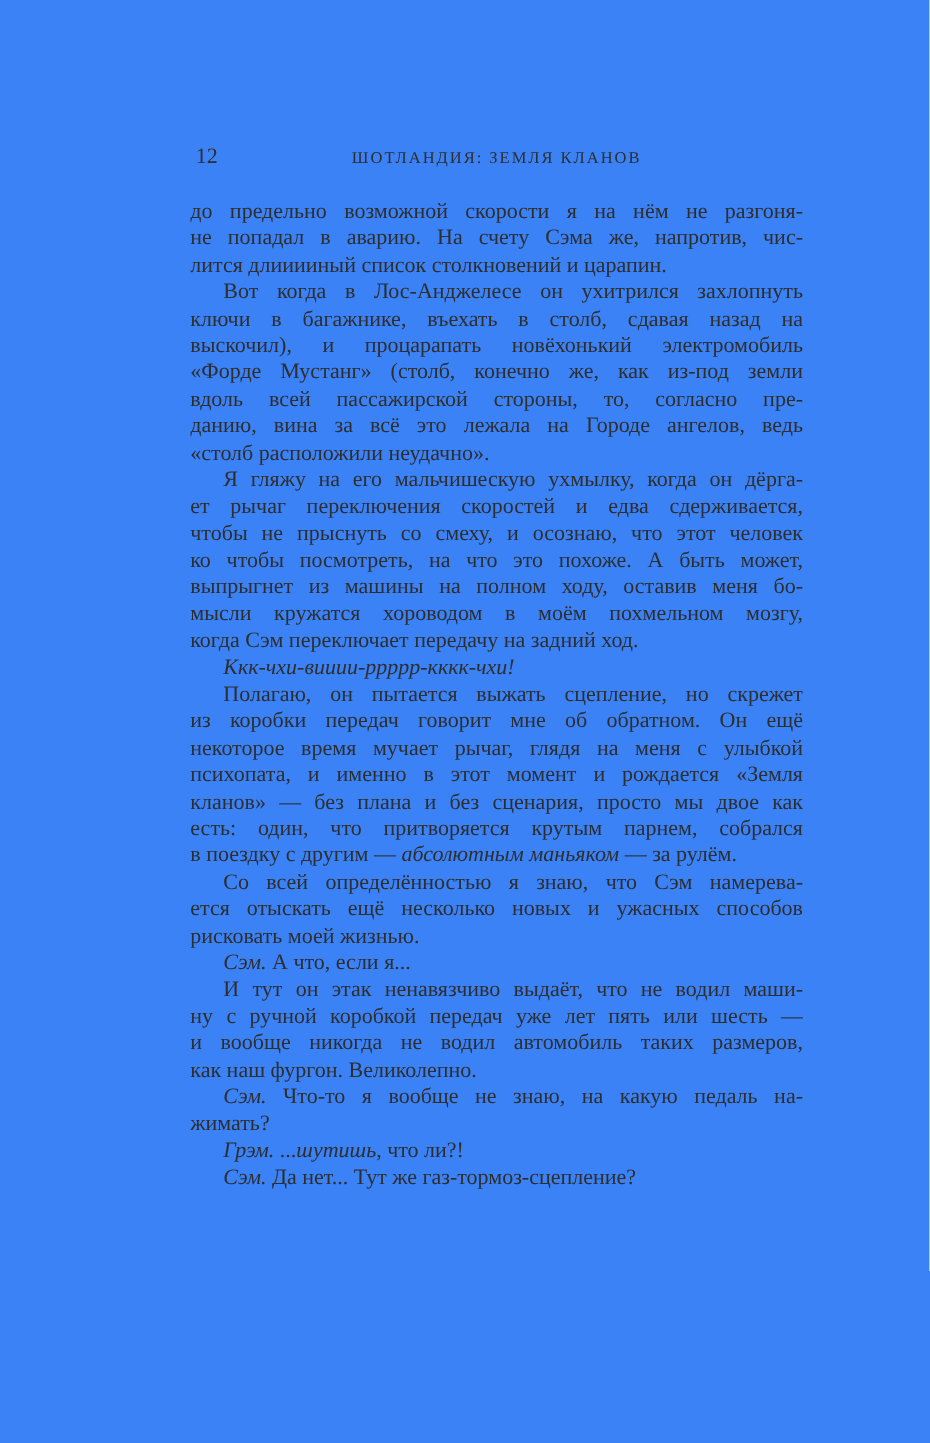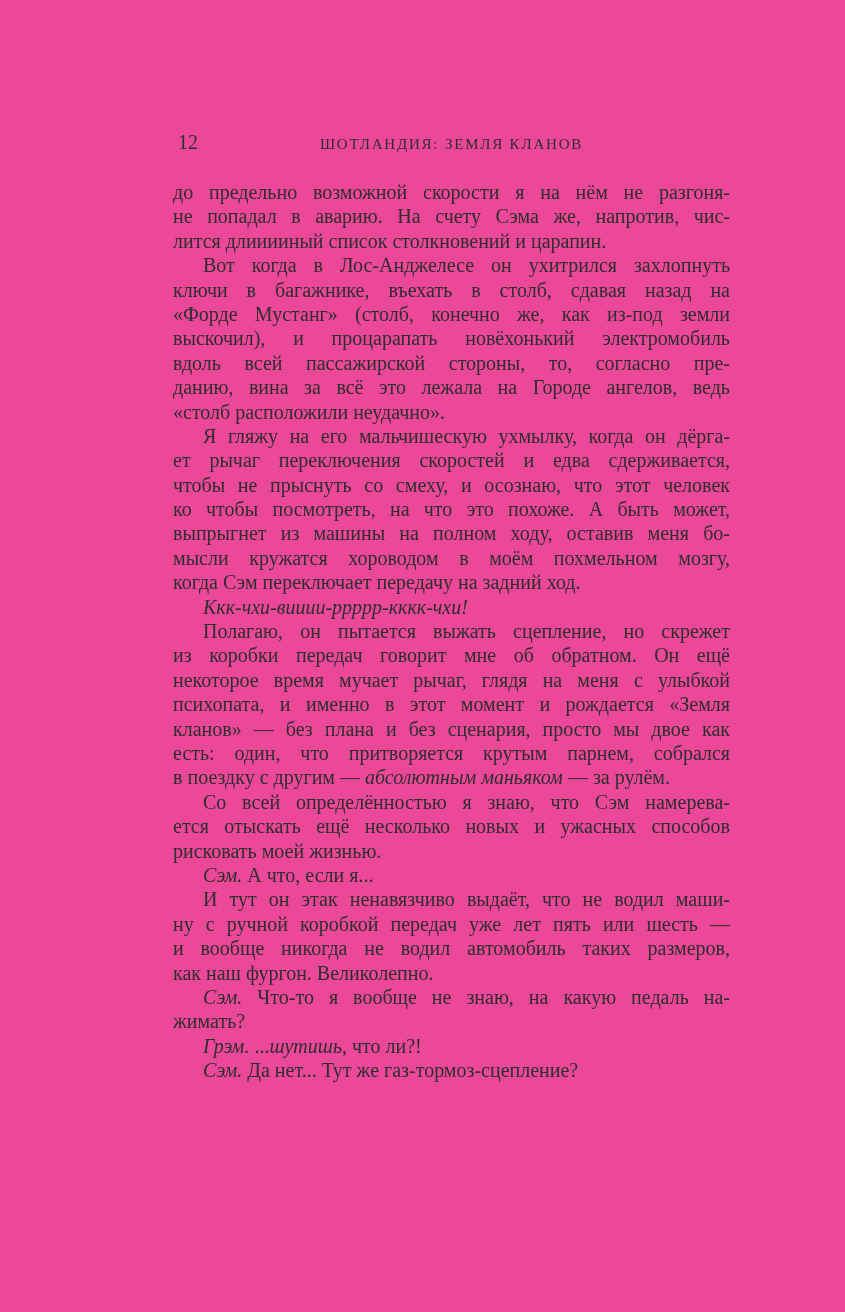--- a/index.html
+++ b/index.html
@@ -4,21 +4,21 @@
 <style>
   html, body {
     margin: 0;
     padding: 0;
     background: #ffffff;
   }
   .page {
     position: relative;
     width: 845px;
     height: 1312px;
-    background: #ec4899;
+    background: #3b82f6;
     font-family: "Liberation Serif", "DejaVu Serif", serif;
     color: #2e2e2e;
     overflow: hidden;
   }
   .page-number {
     position: absolute;
     left: 178px;
     top: 131px;
     font-size: 20px;
     line-height: 22px;
@@ -64,22 +64,22 @@
   <div class="running-title">ШОТЛАНДИЯ: ЗЕМЛЯ КЛАНОВ</div>
   <div class="text-block">
       <div class="paragraph">
         <div class="line j"><span>до предельно возможной скорости я на нём не разгоня-</span></div>
         <div class="line j"><span>не попадал в аварию. На счету Сэма же, напротив, чис-</span></div>
         <div class="line"><span>лится длииииный список столкновений и царапин.</span></div>
       </div>
       <div class="paragraph">
         <div class="line j ind"><span>Вот когда в Лос-Анджелесе он ухитрился захлопнуть</span></div>
         <div class="line j"><span>ключи в багажнике, въехать в столб, сдавая назад на</span></div>
+        <div class="line j"><span>выскочил), и процарапать новёхонький электромобиль</span></div>
         <div class="line j"><span>«Форде Мустанг» (столб, конечно же, как из-под земли</span></div>
-        <div class="line j"><span>выскочил), и процарапать новёхонький электромобиль</span></div>
         <div class="line j"><span>вдоль всей пассажирской стороны, то, согласно пре-</span></div>
         <div class="line j"><span>данию, вина за всё это лежала на Городе ангелов, ведь</span></div>
         <div class="line"><span>«столб расположили неудачно».</span></div>
       </div>
       <div class="paragraph">
         <div class="line j ind"><span>Я гляжу на его мальчишескую ухмылку, когда он дёрга-</span></div>
         <div class="line j"><span>ет рычаг переключения скоростей и едва сдерживается,</span></div>
         <div class="line j"><span>чтобы не прыснуть со смеху, и осознаю, что этот человек</span></div>
         <div class="line j"><span>ко чтобы посмотреть, на что это похоже. А быть может,</span></div>
         <div class="line j"><span>выпрыгнет из машины на полном ходу, оставив меня бо-</span></div>

